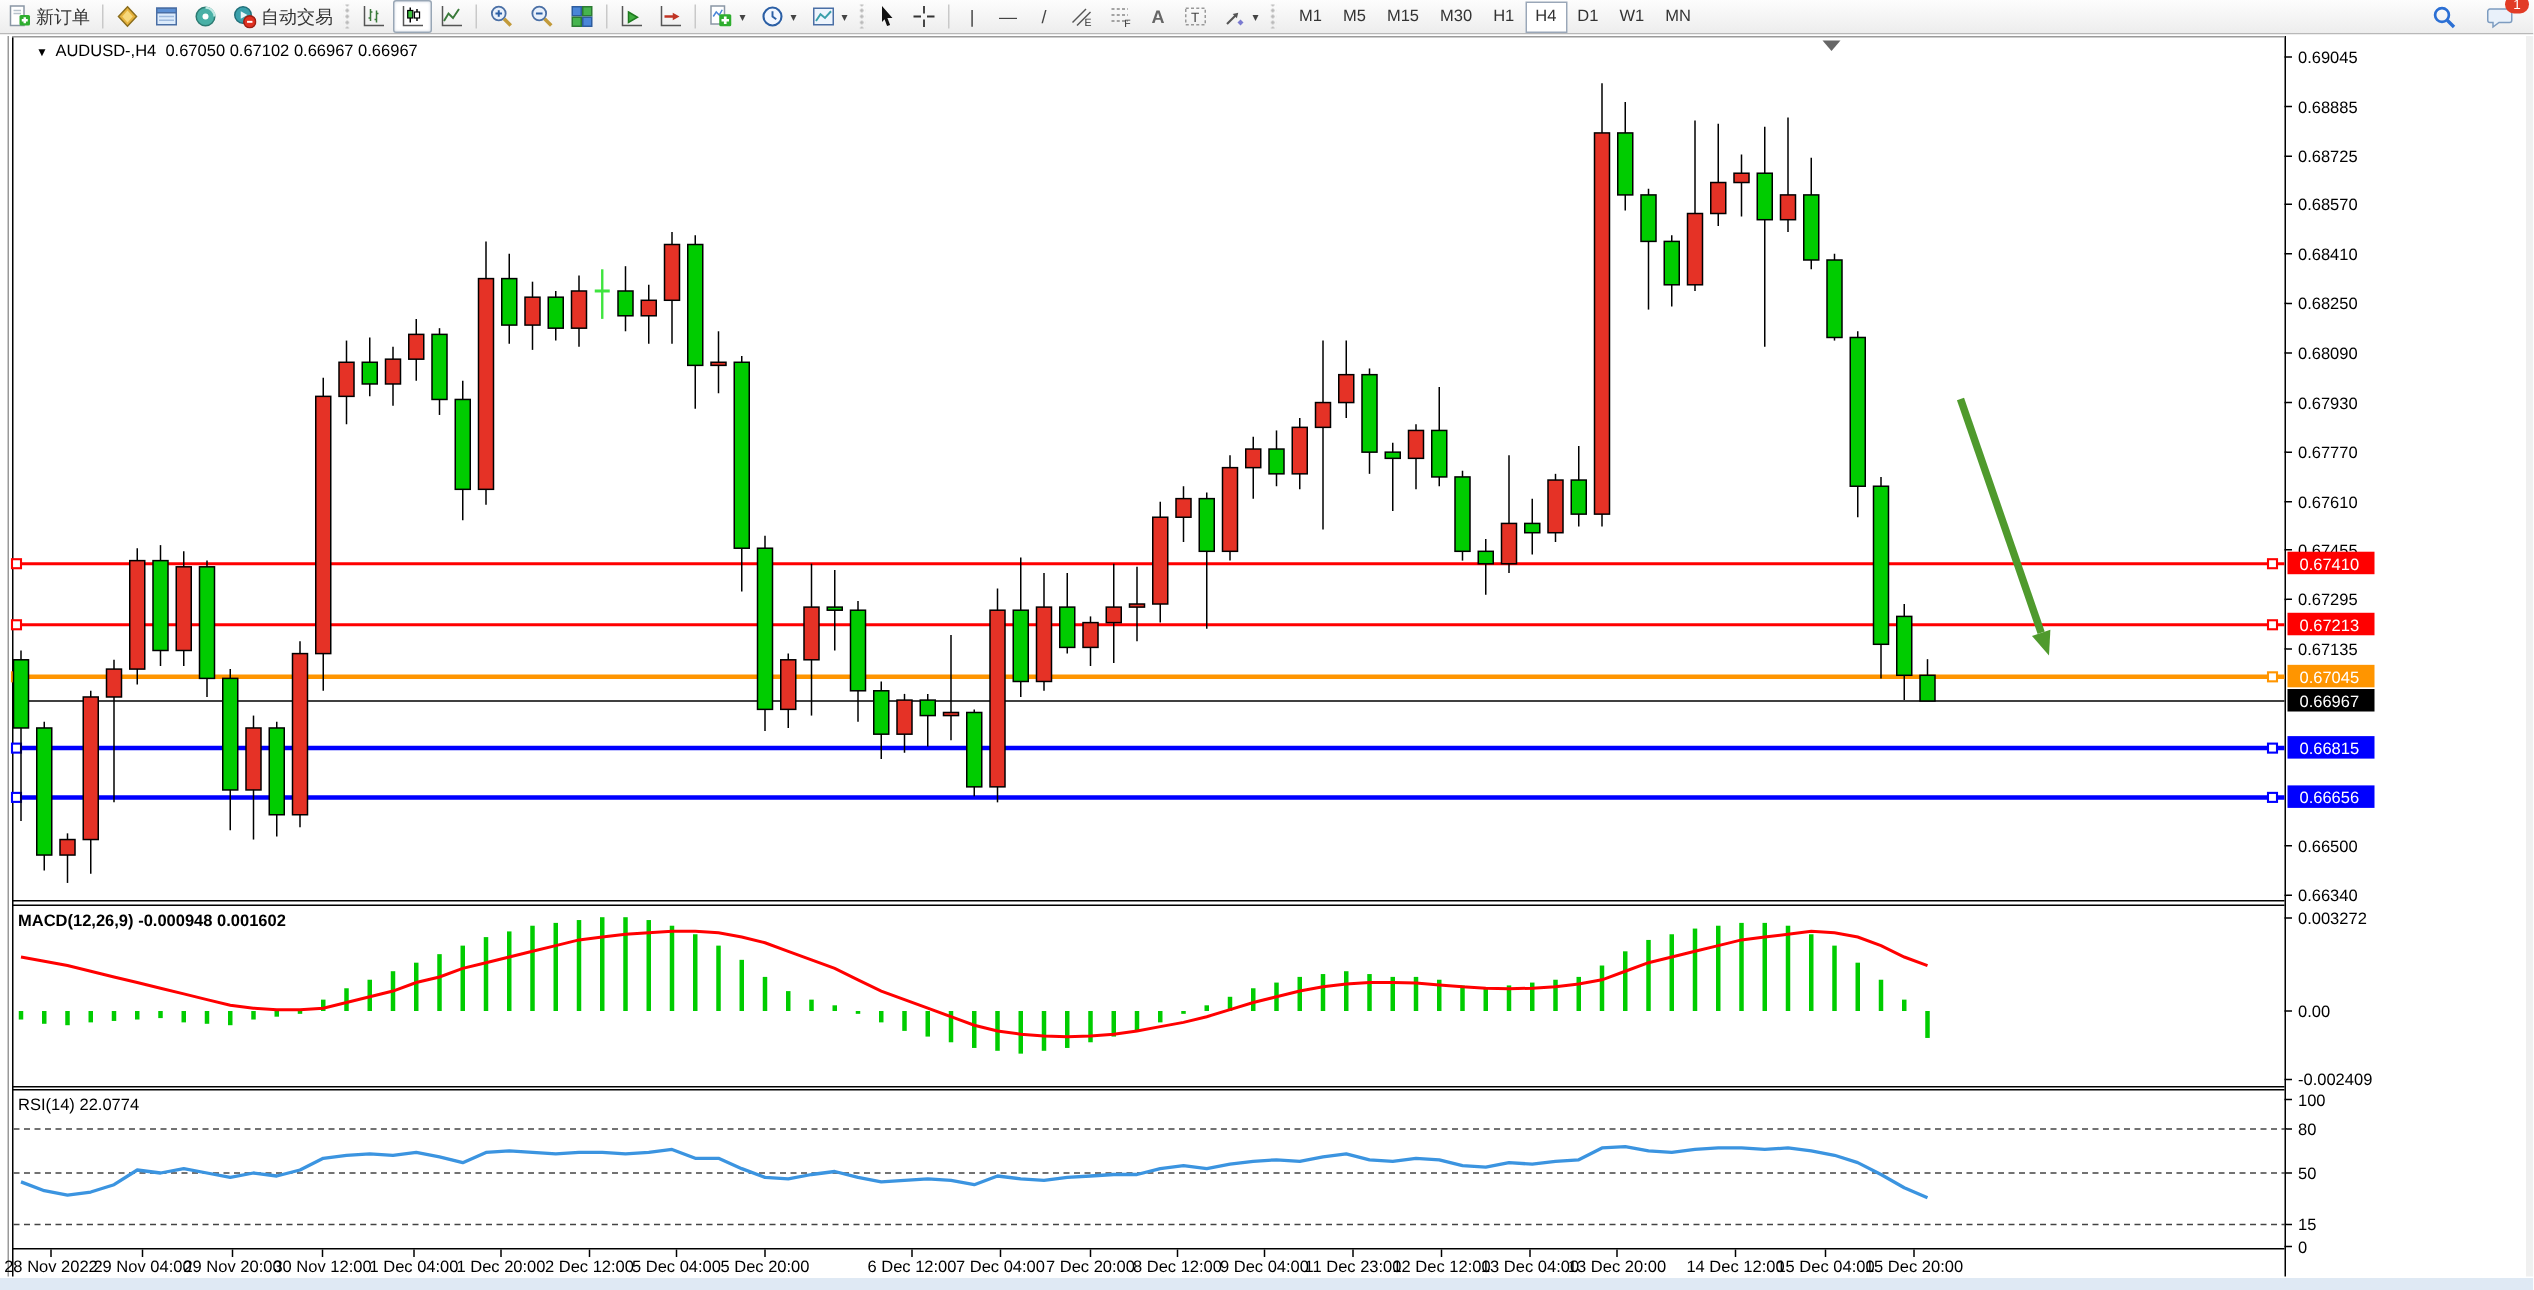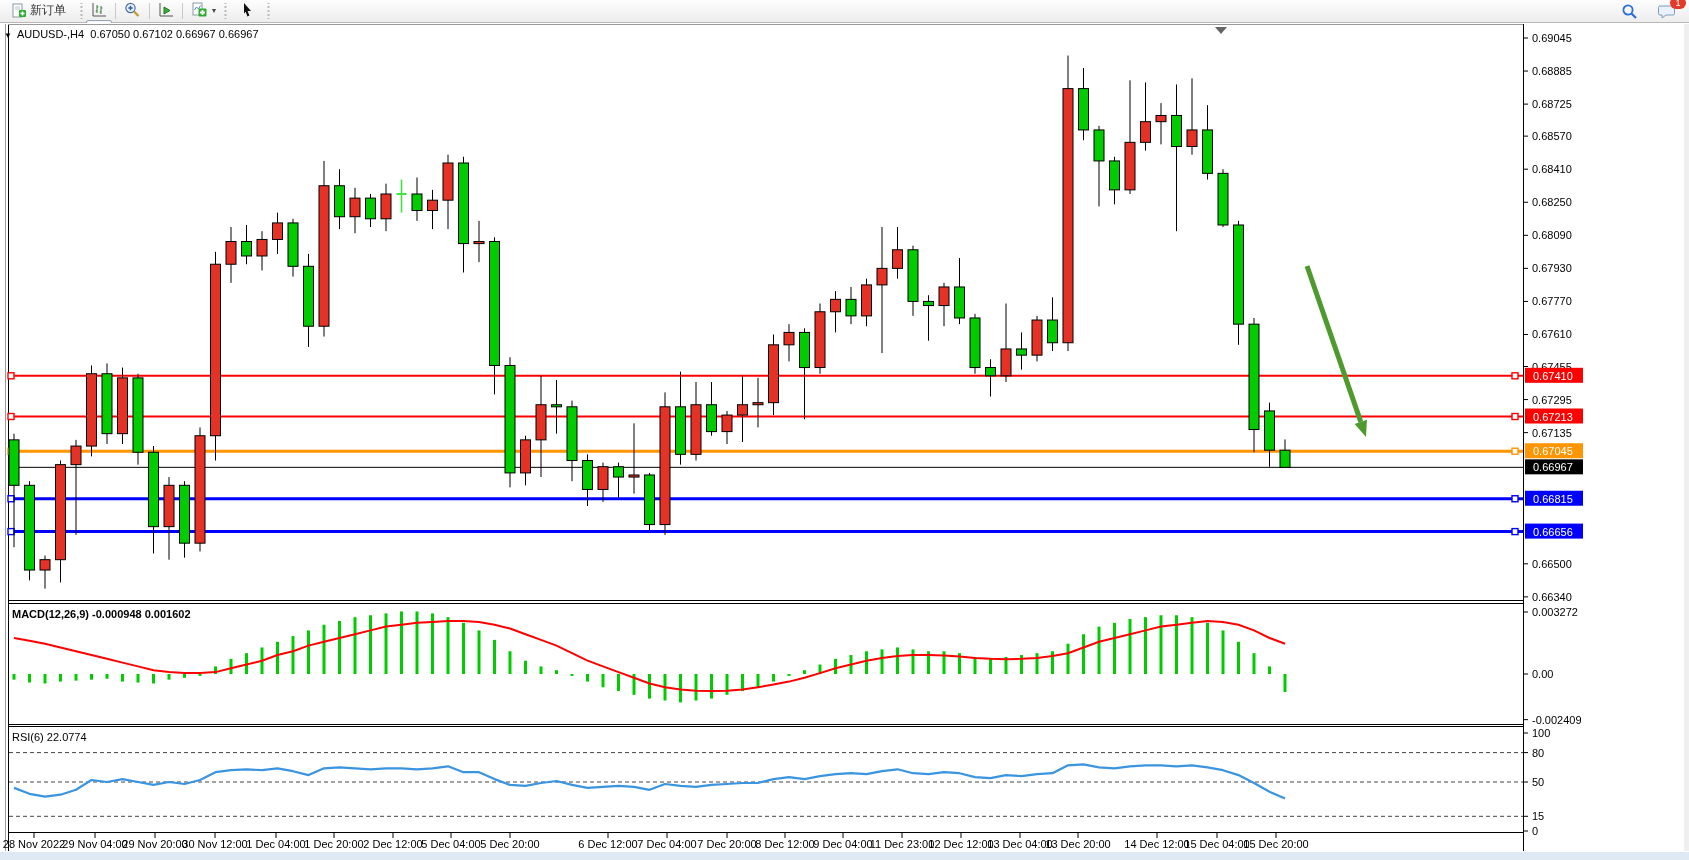--- a/index.html
+++ b/index.html
@@ -4,41 +4,41 @@
 <style>
   html,body{margin:0;padding:0;}
   body{width:1689px;height:860px;overflow:hidden;background:#fff;
        font-family:"Liberation Sans","DejaVu Sans",sans-serif;-webkit-font-smoothing:antialiased;}
   #app{position:relative;width:1689px;height:860px;}
 
   
   .toolbar{position:absolute;left:0;top:0;width:100%;height:22px;
     background:linear-gradient(#fdfdfd,#ededed);border-bottom:1px solid #b8b8b8;
     display:flex;align-items:center;font-size:12px;color:#333;white-space:nowrap;}
-  .tgroup{display:flex;align-items:center;height:22px;flex-direction:column;}
+  .tgroup{display:flex;align-items:center;height:22px;}
   .grip{width:5px;height:16px;margin:0 2px;
     background-image:radial-gradient(circle,#b9b9b9 1px,transparent 1.2px);
     background-size:4px 4px;background-position:center;}
   .vsep{width:1px;height:16px;background:#c9c9c9;margin:0 3px;}
   .tbtn{display:flex;align-items:center;gap:3px;padding:1px 4px;height:18px;
     border:1px solid transparent;border-radius:2px;cursor:default;}
   .tbtn.active{background:#fff;border:1px solid #98a6b5;box-shadow:inset 0 0 2px #cdd6e0;}
   .tbtn svg{display:block;}
   .caret{font-size:8px;color:#444;margin-left:1px;}
   .tf{padding:2px 6px;font-size:11px;color:#333;border:1px solid transparent;height:15px;line-height:15px;}
   .tf.active{background:#fff;border:1px solid #9aa7b8;}
   .glyph{font-size:12px;color:#444;width:14px;text-align:center;}
   .toolbar-right{position:absolute;right:8px;top:0;height:22px;display:flex;align-items:center;gap:10px;}
   .badge{position:absolute;right:-6px;top:-4px;background:#e23c26;color:#fff;border-radius:8px;
     font-size:9px;min-width:12px;height:12px;line-height:12px;text-align:center;padding:0 2px;}
   .chat-wrap{position:relative;}
 
   
   .chartwin{position:absolute;left:0;top:23px;width:1689px;height:837px;background:#fff;}
-  .chart-title{position:absolute;left:4px;top:5px;font-size:11px;color:#000;z-index:5;}
+  .chart-title{position:absolute;left:24px;top:5px;font-size:11px;color:#000;z-index:5;}
   .chart-title .tri{font-size:8px;margin-right:5px;}
   .ind-label{position:absolute;font-size:11px;color:#000;z-index:5;}
   #chartmount{position:absolute;left:0;top:0;width:1689px;height:837px;}
 </style>
 </head>
 <body>
 
 <div id="app">
 
   <div class="toolbar">
@@ -238,20 +238,31 @@
           <path d="M3 13 L9 7" stroke="#555" stroke-width="1.4"></path>
           <polygon points="10.5,5.5 6.8,6.4 9.6,9.2" fill="#555"></polygon>
           <polygon points="12,10 14,12 12,14 10,12" fill="#7a7ad0"></polygon>
         </svg>
         <span class="caret">▾</span>
       </div>
     </div>
 
     <div class="grip"></div>
 
+    <div class="tgroup" style="margin-left:6px">
+      <div class="tf">M1</div>
+      <div class="tf">M5</div>
+      <div class="tf">M15</div>
+      <div class="tf">M30</div>
+      <div class="tf">H1</div>
+      <div class="tf active">H4</div>
+      <div class="tf">D1</div>
+      <div class="tf">W1</div>
+      <div class="tf">MN</div>
+    </div>
 
     <div class="toolbar-right">
       <div class="tbtn">
         <svg width="17" height="17" viewBox="0 0 17 17">
           <circle cx="7" cy="7" r="4.6" fill="none" stroke="#2b6fd4" stroke-width="1.8"></circle>
           <line x1="10.5" y1="10.5" x2="15" y2="15" stroke="#2b6fd4" stroke-width="2.2"></line>
         </svg>
       </div>
       <div class="chat-wrap tbtn">
         <svg width="18" height="16" viewBox="0 0 18 16">
@@ -263,21 +274,21 @@
   </div>
 
   <div class="chartwin">
     <div class="chart-title">
       <span class="tri">▼</span><span>AUDUSD-,H4</span>&nbsp;&nbsp;<span>0.67050 0.67102 0.66967 0.66967</span>
     </div>
     <div class="ind-label" style="left:12px;top:585px;font-weight:bold;">
       <span>MACD(12,26,9)</span> <span>-0.000948 0.001602</span>
     </div>
     <div class="ind-label" style="left:12px;top:708px;">
-      <span>RSI(6)</span> <span>22.0774</span>
+      <span>RSI(14)</span> <span>22.0774</span>
     </div>
     <div id="chartmount"><svg width="1689" height="837" viewBox="0 23 1689 837" style="font-family:'Liberation Sans',sans-serif">
           <g stroke="#000" stroke-width="1">
             <line x1="5.5" y1="24" x2="5.5" y2="851" stroke="#9a9a9a"></line>
             <line x1="8.5" y1="24" x2="8.5" y2="851"></line>
             <line x1="1523.5" y1="24" x2="1523.5" y2="851"></line>
             <line x1="8" y1="24.5" x2="1523" y2="24.5" stroke="#9a9a9a"></line>
             <line x1="8" y1="600.5" x2="1523" y2="600.5"></line>
             <line x1="8" y1="603.5" x2="1523" y2="603.5"></line>
             <line x1="8" y1="724.5" x2="1523" y2="724.5"></line>

